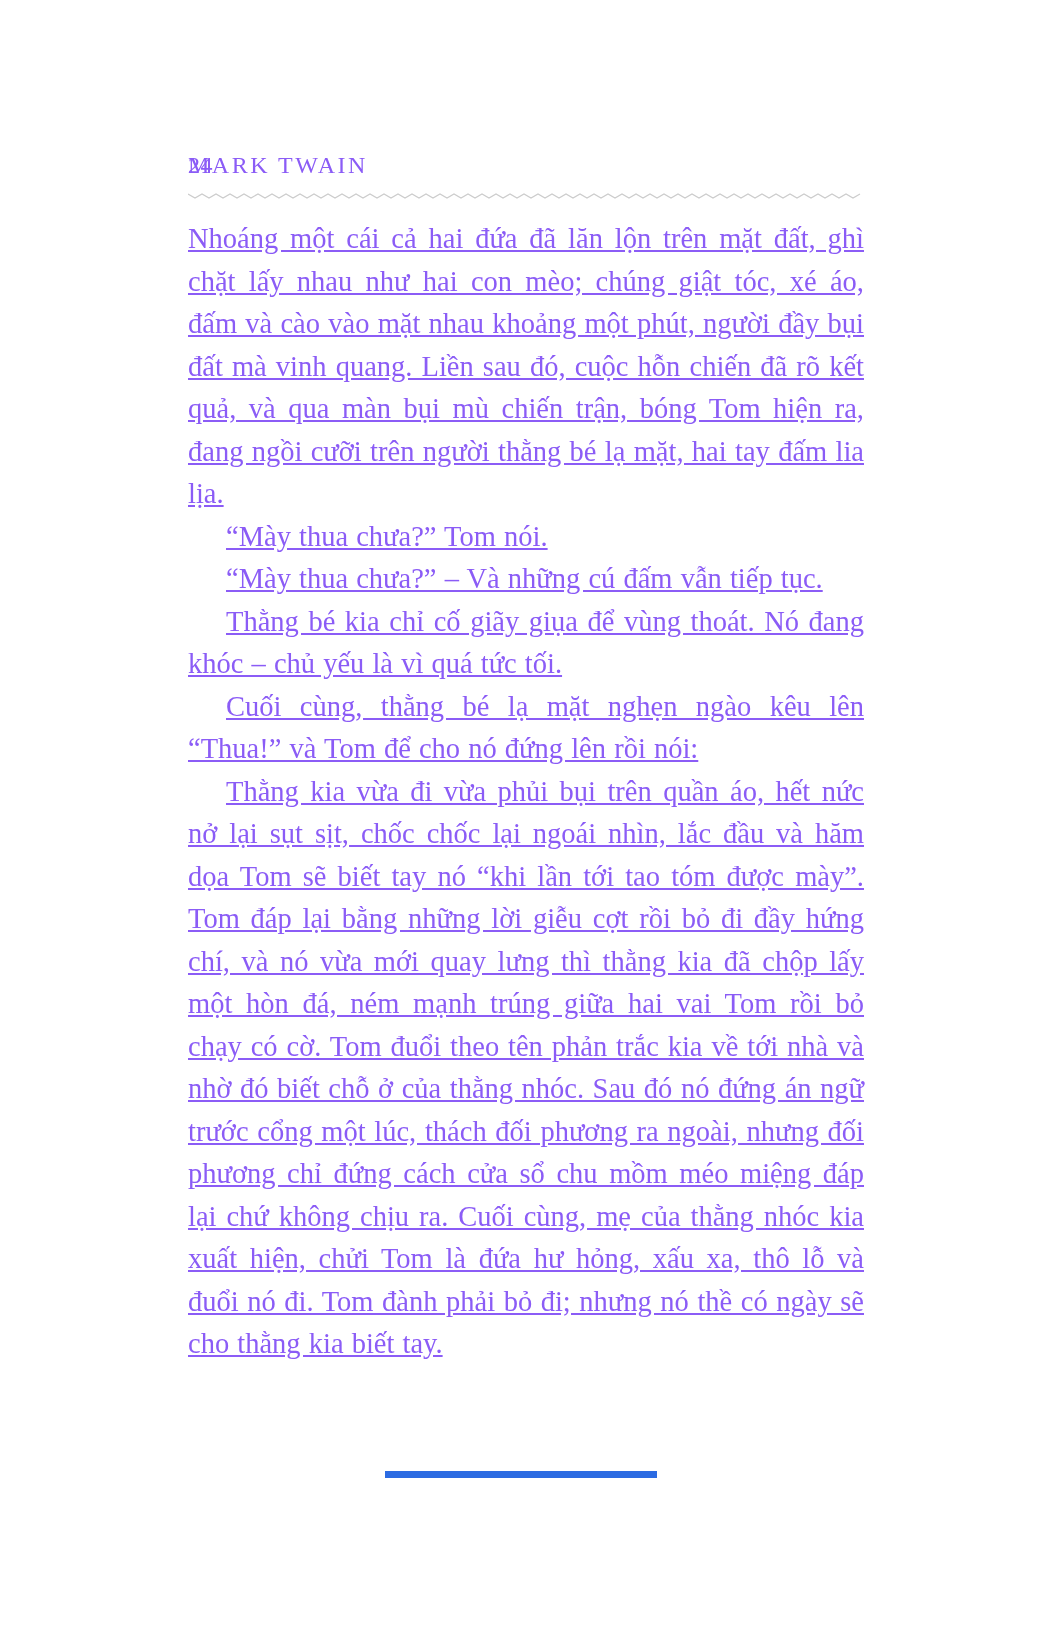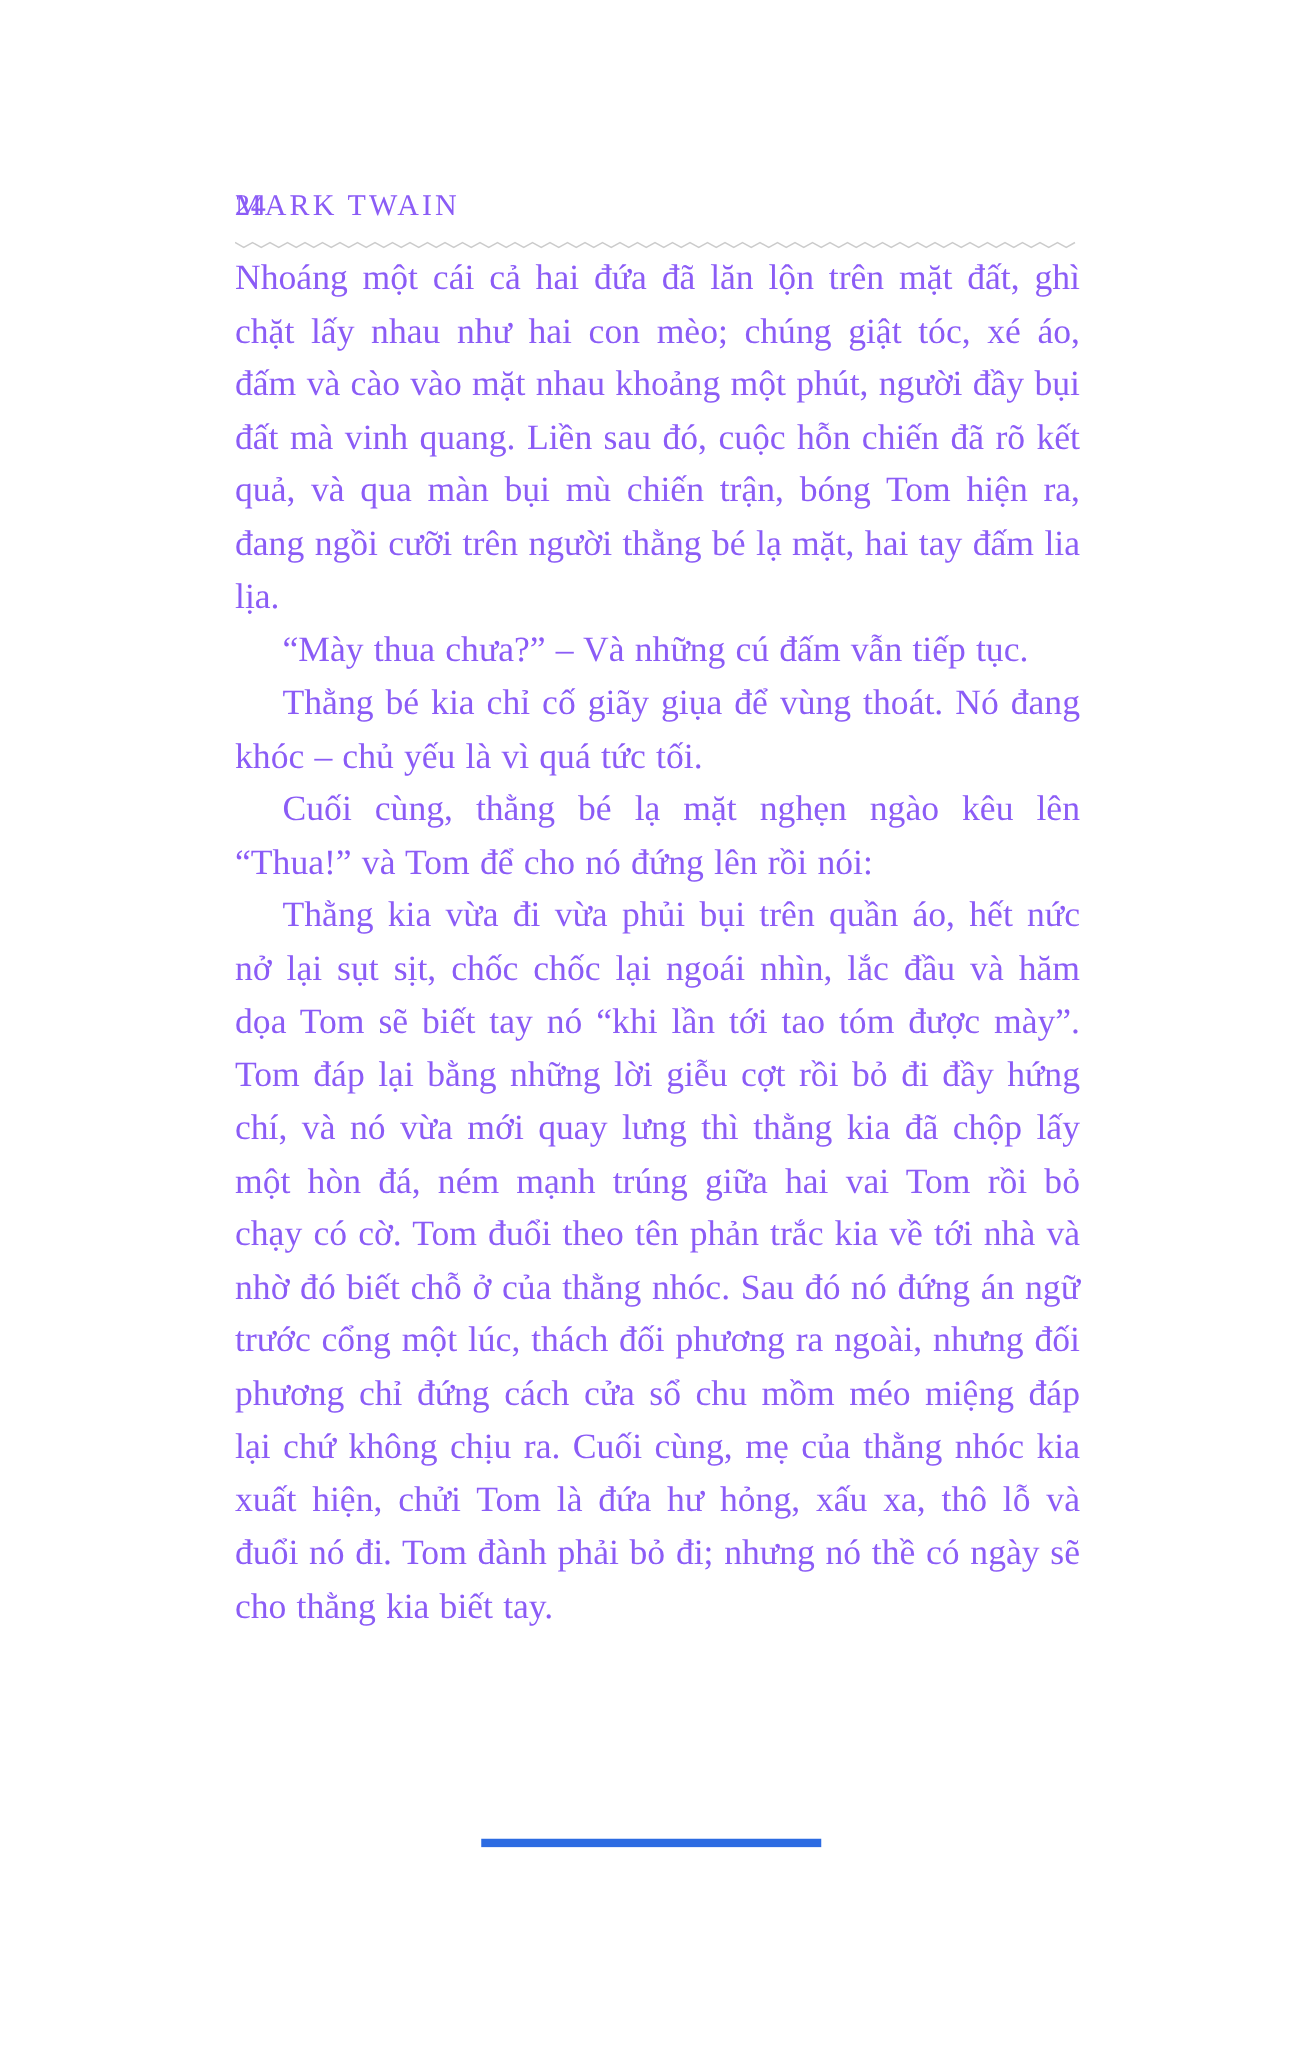--- a/index.html
+++ b/index.html
@@ -43,21 +43,22 @@
     font-size: 24px;
     letter-spacing: 2.5px;
   }
   .divider {
     margin-top: 8px;
     height: 8px;
     width: 100%;
     display: block;
   }
   .body-text {
-    margin-top: 2px;
+    margin-top: 18px;
+    text-decoration: underline;
   }
   .body-text p {
     margin: 0;
     font-size: 28.5px;
     line-height: 42.5px;
     text-align: justify;
     text-justify: inter-word;
     word-spacing: 1px;
   }
   .body-text p.indent {
@@ -82,20 +83,21 @@
       <span class="page-number">24</span>
       <span class="running-title">MARK TWAIN</span>
     </div>
 
     <svg class="divider" viewBox="0 0 676 8" preserveAspectRatio="none" xmlns="http://www.w3.org/2000/svg">
       <polyline points="0,2 7,6 14,2 21,6 28,2 35,6 42,2 49,6 56,2 63,6 70,2 77,6 84,2 91,6 98,2 105,6 112,2 119,6 126,2 133,6 140,2 147,6 154,2 161,6 168,2 175,6 182,2 189,6 196,2 203,6 210,2 217,6 224,2 231,6 238,2 245,6 252,2 259,6 266,2 273,6 280,2 287,6 294,2 301,6 308,2 315,6 322,2 329,6 336,2 343,6 350,2 357,6 364,2 371,6 378,2 385,6 392,2 399,6 406,2 413,6 420,2 427,6 434,2 441,6 448,2 455,6 462,2 469,6 476,2 483,6 490,2 497,6 504,2 511,6 518,2 525,6 532,2 539,6 546,2 553,6 560,2 567,6 574,2 581,6 588,2 595,6 602,2 609,6 616,2 623,6 630,2 637,6 644,2 651,6 658,2 665,6 672,2" fill="none" stroke="#cccccc" stroke-width="1.2"></polyline>
     </svg>
 
     <div class="body-text">
       <p>Nhoáng một cái cả hai đứa đã lăn lộn trên mặt đất, ghì chặt lấy nhau như hai con mèo; chúng giật tóc, xé áo, đấm và cào vào mặt nhau khoảng một phút, người đầy bụi đất mà vinh quang. Liền sau đó, cuộc hỗn chiến đã rõ kết quả, và qua màn bụi mù chiến trận, bóng Tom hiện ra, đang ngồi cưỡi trên người thằng bé lạ mặt, hai tay đấm lia lịa.</p>
+      <p class="indent">“Mày thua chưa?” Tom nói.</p>
       <p class="indent">“Mày thua chưa?” – Và những cú đấm vẫn tiếp tục.</p>
       <p class="indent">Thằng bé kia chỉ cố giãy giụa để vùng thoát. Nó đang khóc – chủ yếu là vì quá tức tối.</p>
       <p class="indent">Cuối cùng, thằng bé lạ mặt nghẹn ngào kêu lên “Thua!” và Tom để cho nó đứng lên rồi nói:</p>
       <p class="indent">Thằng kia vừa đi vừa phủi bụi trên quần áo, hết nức nở lại sụt sịt, chốc chốc lại ngoái nhìn, lắc đầu và hăm dọa Tom sẽ biết tay nó “khi lần tới tao tóm được mày”. Tom đáp lại bằng những lời giễu cợt rồi bỏ đi đầy hứng chí, và nó vừa mới quay lưng thì thằng kia đã chộp lấy một hòn đá, ném mạnh trúng giữa hai vai Tom rồi bỏ chạy có cờ. Tom đuổi theo tên phản trắc kia về tới nhà và nhờ đó biết chỗ ở của thằng nhóc. Sau đó nó đứng án ngữ trước cổng một lúc, thách đối phương ra ngoài, nhưng đối phương chỉ đứng cách cửa sổ chu mồm méo miệng đáp lại chứ không chịu ra. Cuối cùng, mẹ của thằng nhóc kia xuất hiện, chửi Tom là đứa hư hỏng, xấu xa, thô lỗ và đuổi nó đi. Tom đành phải bỏ đi; nhưng nó thề có ngày sẽ cho thằng kia biết tay.</p>
     </div>
 
   </div>
 
   <div class="bottom-bar"></div>
 </div>

